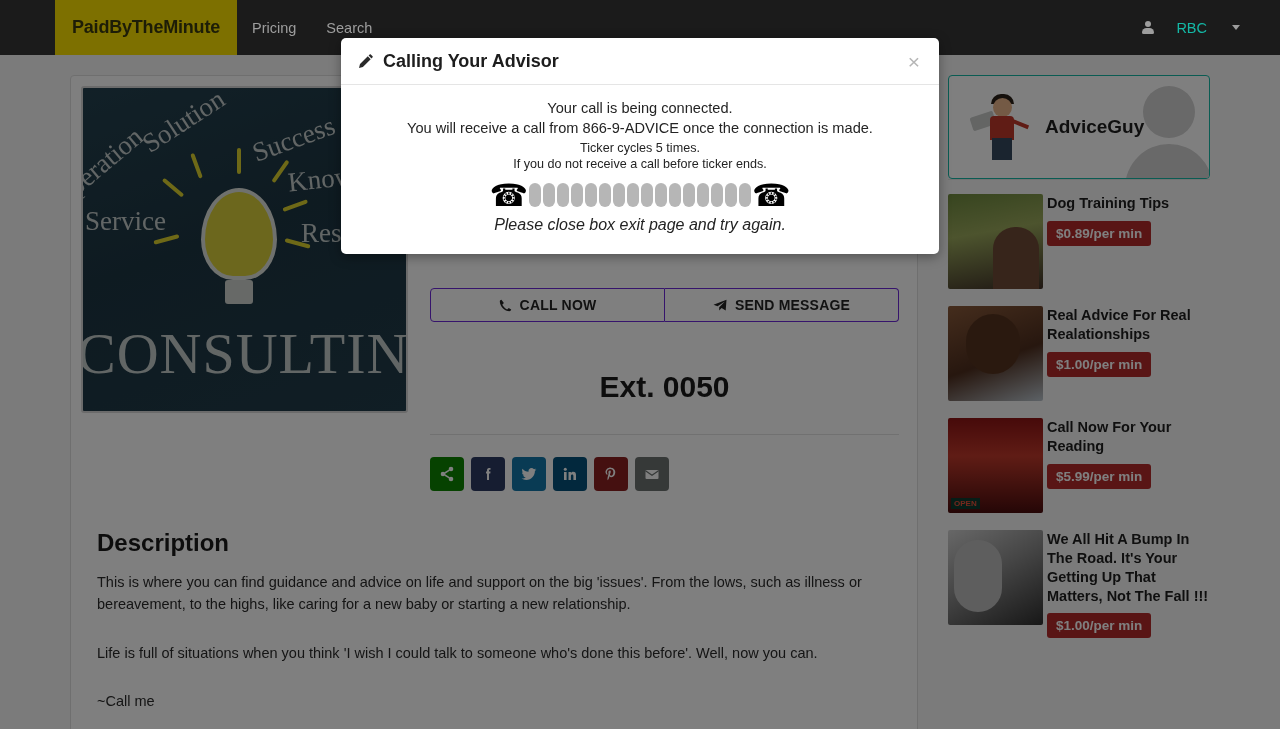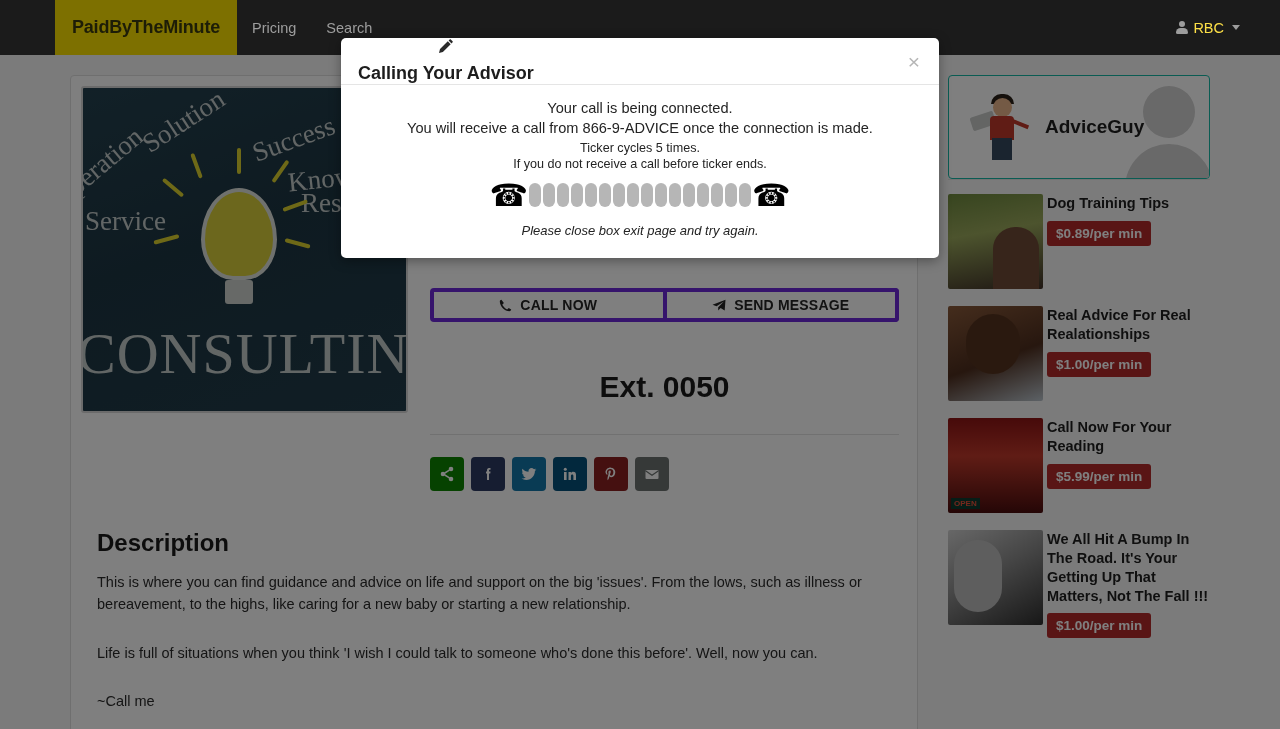--- a/index.html
+++ b/index.html
@@ -32,21 +32,21 @@
   .nav-link {
     color: #9d9d9d;
     font-size: 14.5px;
     display: flex; align-items: center;
     padding: 0 15px;
     text-decoration: none;
   }
   .nav-right {
     margin-left: auto; margin-right: 40px;
     display: flex; align-items: center;
-    color: #fde047; font-size: 14.5px; gap: 5px;
+    color: #14b8a6; font-size: 14.5px; gap: 22px;
   }
   .user-icon { display:inline-block; width:12px; height:13px; position:relative; }
   .user-icon::before { content:""; position:absolute; top:0; left:3px; width:6px; height:6px; border-radius:50%; background:#9d9d9d; }
   .user-icon::after { content:""; position:absolute; bottom:0; left:0; width:12px; height:6px; border-radius:6px 6px 2px 2px; background:#9d9d9d; }
   .caret { width:0;height:0;border-left:4px solid transparent;border-right:4px solid transparent;border-top:5px solid #9d9d9d; margin-left:3px; }
 
   
   .page-body {
     position: absolute; top: 55px; left: 0;
     width: 1280px; height: 674px;
@@ -66,35 +66,35 @@
     border: 2px solid #d7d7d7; border-radius: 3px;
     background: linear-gradient(160deg,#24414f 0%, #1d3643 45%, #213c4a 100%);
     position: relative; overflow: hidden;
   }
   .chalk { position:absolute; color:#e2e6e3; font-family:"Liberation Serif", serif; opacity:.85; white-space:nowrap; }
   .ch-solution { left: 55px; top: 18px; font-size: 27px; transform: rotate(-33deg); }
   .ch-success  { left: 168px; top: 36px; font-size: 27px; transform: rotate(-20deg); }
   .ch-operation{ left: -22px; top: 58px; font-size: 27px; transform: rotate(-40deg); }
   .ch-know     { left: 205px; top: 76px; font-size: 27px; transform: rotate(-6deg); }
   .ch-service  { left: 2px; top: 118px; font-size: 27px; }
-  .ch-res      { left: 218px; top: 100px; font-size: 27px; }
+  .ch-res      { left: 218px; top: 130px; font-size: 27px; }
   .ch-consult  { left: -6px; top: 232px; font-size: 58px; letter-spacing: 1px; }
   .bulb {
     position:absolute; left:118px; top:100px; width:76px; height:92px;
     background:#d8cf3a; border:4px solid #dfe2dd;
     border-radius: 50% 50% 42% 42% / 56% 56% 44% 44%;
   }
   .bulb-base { position:absolute; left:142px; top:192px; width:28px; height:24px; background:#cfd3ce; border-radius:3px; }
   .ray { position:absolute; background:#ddd22e; height:4px; border-radius:2px; transform-origin:left center; }
 
   .listing-right { flex: 1; padding-top: 4px; padding-right: 8px; }
   .btn-row { display: flex; gap: 0; margin-top: 198px; }
   .btn {
     flex: 1; height: 34px;
-    border: 4px solid #6d28d9; background:#fff;
+    border: 1px solid #6d28d9; background:#fff;
     font-size: 14px; font-weight: bold; color: #242424;
     display: flex; align-items:center; justify-content:center; gap: 8px;
     letter-spacing: .2px;
   }
   .btn:first-child { border-radius: 4px 0 0 4px; }
   .btn:last-child { border-radius: 0 4px 4px 0; border-left:none; }
   .ext { text-align:center; font-size: 30px; font-weight:bold; color:#1b1b1b; margin-top: 48px; }
   .hr { border-top: 1px solid #e2e2e2; margin: 30px 0 0 0; }
 
   .share-row { display:flex; gap: 7px; margin-top: 22px; }
@@ -146,33 +146,33 @@
 
   
   .modal {
     position:absolute; z-index: 100;
     left: 341px; top: 38px; width: 598px;
     background:#fff; border-radius: 5px;
     box-shadow: 0 3px 12px rgba(0,0,0,.35);
     overflow:hidden;
   }
   .modal-header { height: 47px; border-bottom: 1px solid #e5e5e5; display:flex; align-items:center; padding: 0 17px; }
-  .modal-title { font-size: 18px; font-weight: bold; color:#1d1d1d; display:flex; align-items:center; gap:9px;flex-direction:column; }
+  .modal-title { font-size: 18px; font-weight: bold; color:#1d1d1d; display:flex; align-items:center; gap:9px; }
   .pencil { display:inline-block; width:16px;height:16px; position:relative; transform: rotate(0deg); }
   .pencil svg { display:block; }
   .modal-close { margin-left:auto; color:#b6b6b6; font-size: 21px; line-height:1; background:none; border:none; cursor:pointer; padding:0 2px; }
   .modal-body { padding: 15px 20px 20px 20px; text-align:center; }
   .mb-line1 { font-size: 14.6px; color:#242424; margin-bottom: 4px; }
   .mb-line2 { font-size: 14.6px; color:#242424; margin-bottom: 5px; }
   .mb-small { font-size: 12.6px; color:#242424; line-height:1.25; }
   .ticker { display:flex; align-items:center; justify-content:center; gap: 1px; margin: 6px 0 4px 0; height: 34px; }
   .phone-glyph { font-size: 31px; line-height:1; color:#000; }
   .bars { display:flex; gap: 2px; align-items:center; }
   .bar { width: 12px; height: 24px; background:#b6b6b6; border-radius: 6px; }
-  .mb-italic { font-style: italic; font-size: 13px; color:#232323; margin-top: 11px; }
+  .mb-italic { font-style: italic; font-size: 16px; color:#232323; margin-top: 4px; }
 </style>
 </head>
 <body>
 
 <div id="page">
 
   <div class="navbar">
     <div class="nav-left">
       <a class="brand">PaidByTheMinute</a>
       <a class="nav-link">Pricing</a>

